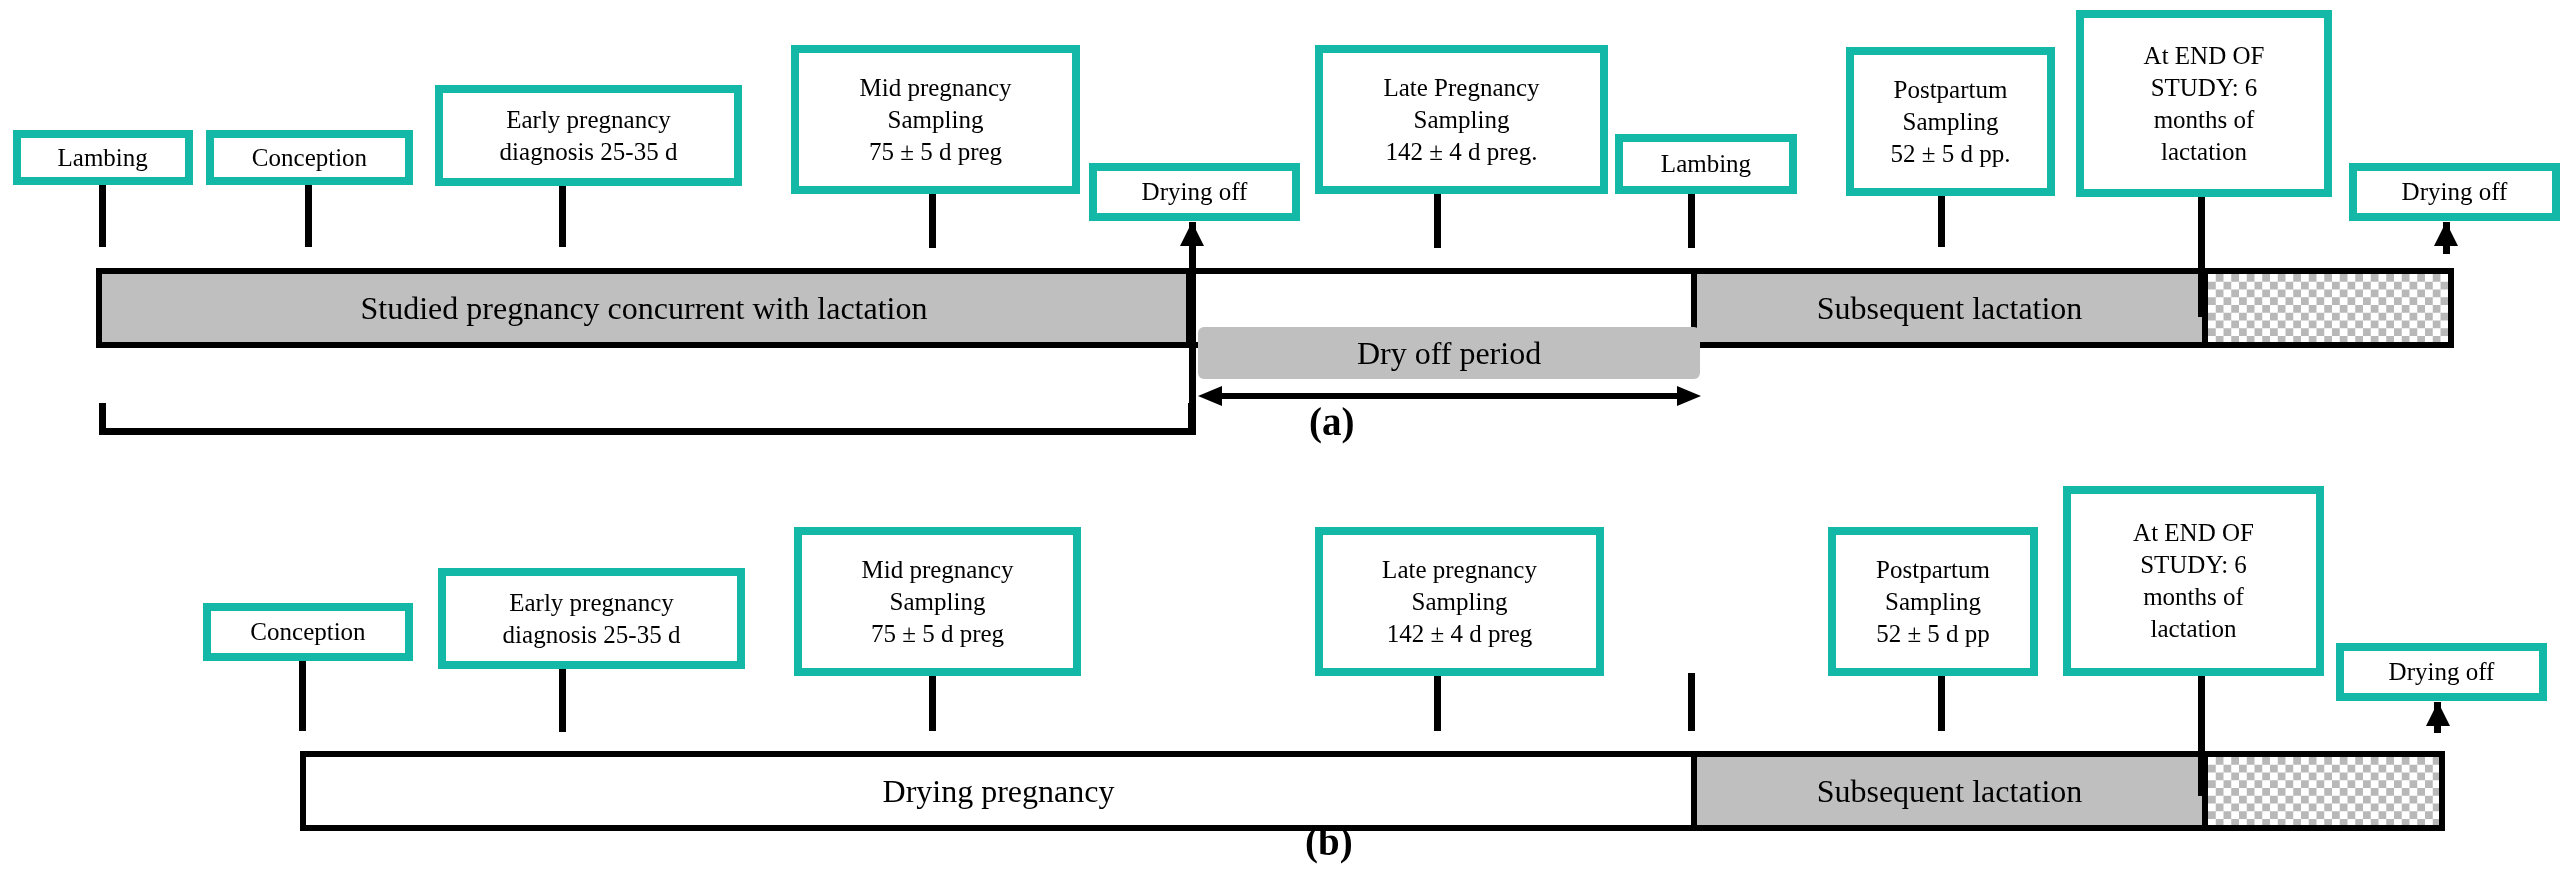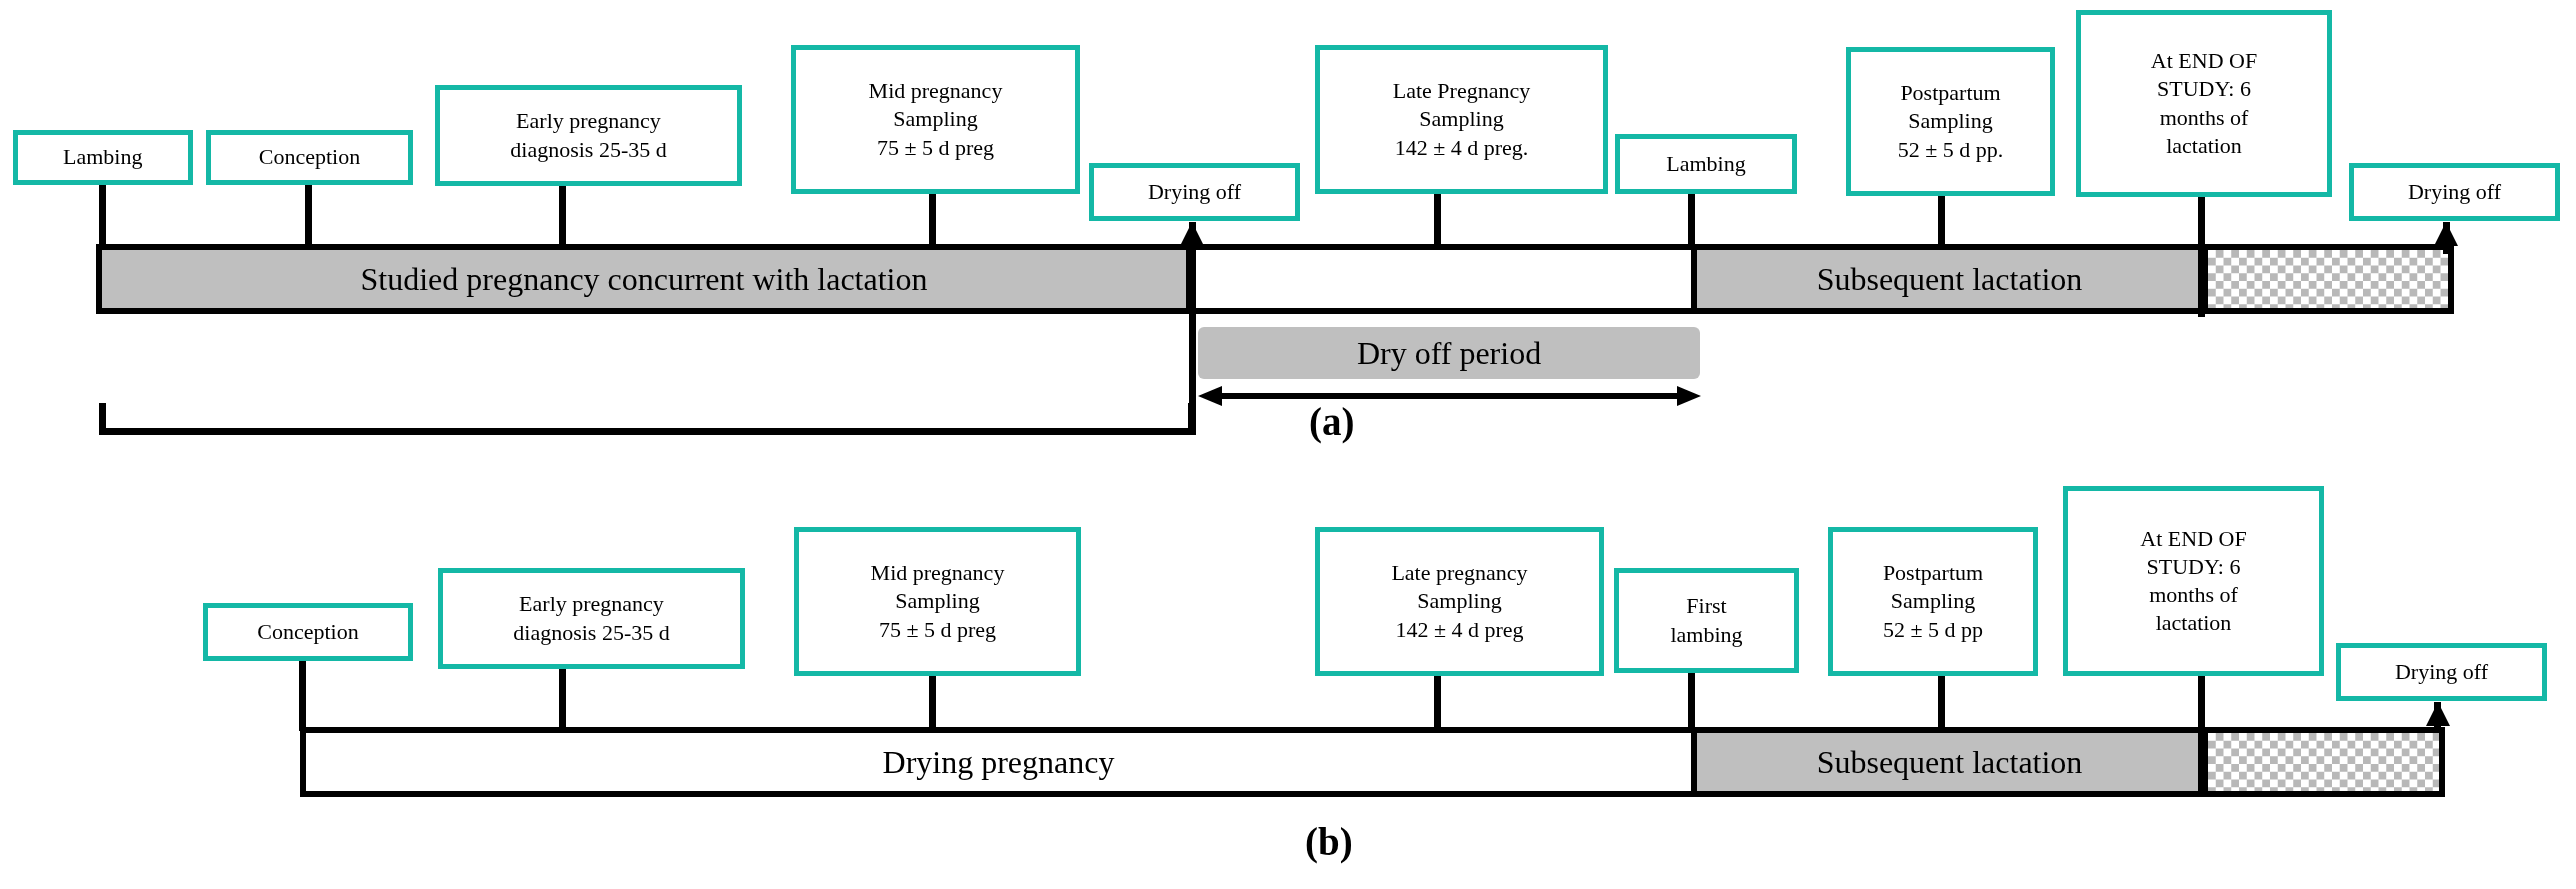--- a/index.html
+++ b/index.html
@@ -9,52 +9,53 @@
     height: 890px;
     background: #ffffff;
     font-family: "Liberation Serif", "DejaVu Serif", serif;
     color: #000000;
     overflow: hidden;
   }
   .box {
     position: absolute;
     box-sizing: border-box;
     background: #ffffff;
-    border: 5px solid #14b8a6;
+    border: 8px solid #14b8a6;
     display: flex;
     align-items: center;
     justify-content: center;
     text-align: center;
     white-space: pre-line;
-    font-size: 22px;
+    font-size: 25px;
     line-height: 1.28;
     z-index: 5;
   }
   .connector {
     position: absolute;
     width: 7px;
     background: #000000;
     z-index: 4;
   }
   .vline {
     position: absolute;
     width: 7px;
     background: #000000;
     z-index: 6;
   }
   .bar-seg {
     position: absolute;
     box-sizing: border-box;
-    height: 70px;
+    height: 80px;
     border: 6.3px solid #000000;
     display: flex;
     align-items: center;
     justify-content: center;
     font-size: 32px;
     z-index: 2;
+    margin-top: 24px;
   }
   .seg-gray  { background: #bfbfbf; }
   .seg-white { background: #ffffff; }
   .seg-hatch {
     background-color: #ffffff;
     background-image: conic-gradient(#b8b8b8 25%, #ffffff 0 50%, #b8b8b8 0 75%, #ffffff 0);
     background-size: 15.5px 15.5px;
   }
   .band {
     position: absolute;
@@ -175,22 +176,20 @@
 
   <div class="box" style="left:203px;  top:603px; width:210px; height:58px;">Conception</div>
   <div class="box" style="left:438px;  top:568px; width:307px; height:101px;">Early pregnancy
 diagnosis 25-35 d</div>
   <div class="box" style="left:794px; top:527px; width:287px; height:149px;">Mid pregnancy
 Sampling
 75 ± 5 d preg</div>
   <div class="box" style="left:1315px; top:527px; width:289px; height:149px;">Late pregnancy
 Sampling
 142 ± 4 d preg</div>
-  <div class="box" style="left:1614px; top:568px; width:185px; height:105px;">First
-lambing</div>
   <div class="box" style="left:1828px; top:527px; width:210px; height:149px;">Postpartum
 Sampling
 52 ± 5 d pp</div>
   <div class="box" style="left:2063px; top:486px; width:261px; height:190px;">At END OF
 STUDY: 6
 months of
 lactation</div>
   <div class="box" style="left:2336px; top:643px; width:211px; height:58px;">Drying off</div>
 
   <div class="connector" style="left:299px;  top:661px; height:70px;"></div>

